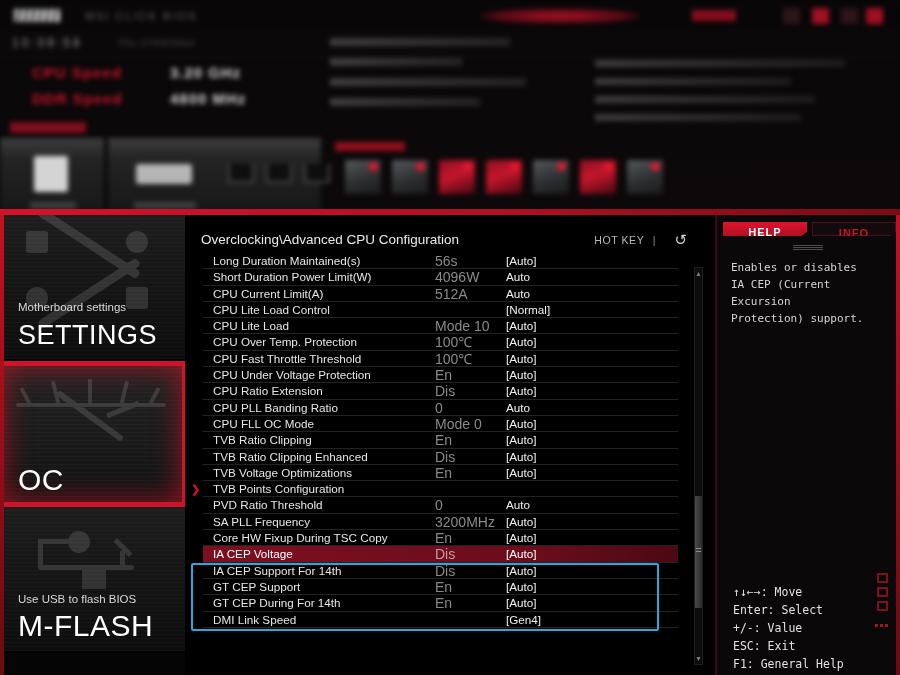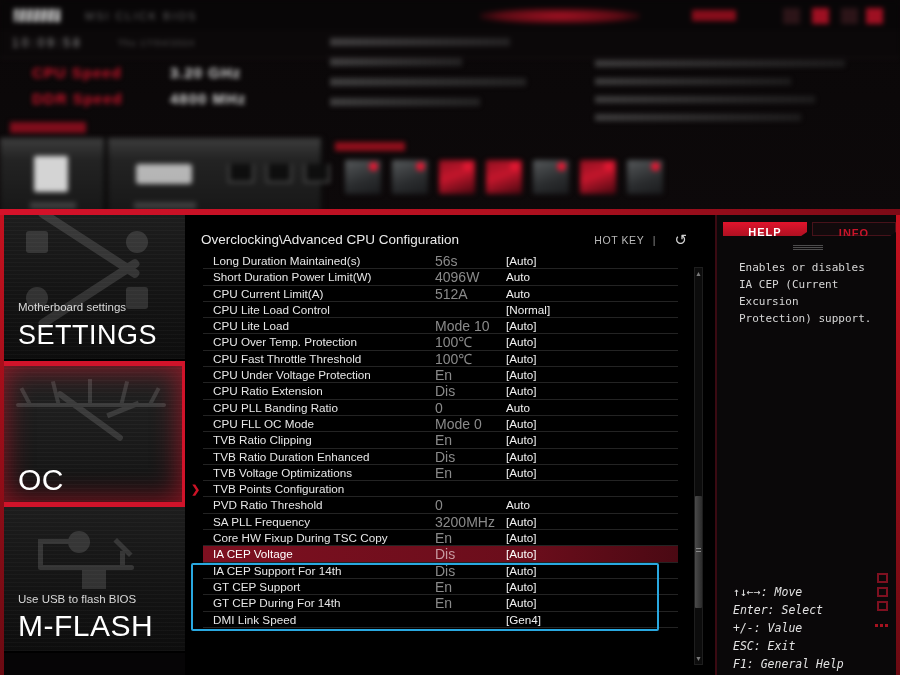--- a/index.html
+++ b/index.html
@@ -159,31 +159,31 @@
   .rp-tab.help { left:0; background:linear-gradient(180deg,#e0142c,#ae1021); color:#fff;
     clip-path:polygon(0 0,100% 0,100% 72%,93% 100%,0 100%); }
   .rp-tab.info { left:89px; background:#120a0c; color:#c7152a;
     border:1px solid #47121a; clip-path:polygon(0 0,100% 0,100% 72%,93% 100%,0 100%); }
   .rp-divider { position:absolute; left:76px; top:30px; width:30px; height:5px;
     background:repeating-linear-gradient(0deg,#7a7a7a 0 1px,transparent 1px 2px);
     opacity:.6; }
   .help-body { position:absolute; left:14px; top:44px; width:160px;
     font-family:"DejaVu Sans Mono", monospace; font-size:11px; line-height:17px;
     color:#d6d6d6; }
-  .help-body div { white-space:nowrap;margin-left:8px; }
+  .help-body div { white-space:nowrap; }
 
   .rp-marks { position:absolute; right:12px; top:358px; width:11px; height:46px; }
   .rp-marks i { position:absolute; left:0; width:11px; height:10px;
     border:2px solid #7e1020; }
   .rp-dots { position:absolute; right:12px; top:409px; width:13px; height:4px; }
   .rp-dots i { position:absolute; top:0; width:3px; height:3px; background:#a6121f; }
   .keys { position:absolute; left:16px; top:368px; width:165px;
     font-family:"DejaVu Sans Mono", monospace; font-size:11.5px; line-height:18px;
     color:#e2e2e2; }
-  .keys div { white-space:nowrap;font-style:italic; }
+  .keys div { white-space:nowrap; }
 
   .outer-red-l { position:absolute; left:0; top:215px; width:4px; height:460px;
     background:linear-gradient(180deg,#c5111f,#6a0a12); }
   .outer-red-r { position:absolute; right:0; top:215px; width:4px; height:460px;
     background:linear-gradient(180deg,#c5111f,#6a0a12); }
 </style>
 </head>
 <body>
 
 <div id="app">
@@ -380,21 +380,21 @@
           <span class="nm">CPU FLL OC Mode</span>
           <span class="cur">Mode 0</span>
           <span class="set">[Auto]</span>
         </div>
         <div class="row">
           <span class="nm">TVB Ratio Clipping</span>
           <span class="cur">En</span>
           <span class="set">[Auto]</span>
         </div>
         <div class="row">
-          <span class="nm">TVB Ratio Duration Enhanced</span>
+          <span class="nm">TVB Ratio Clipping Enhanced</span>
           <span class="cur">Dis</span>
           <span class="set">[Auto]</span>
         </div>
         <div class="row">
           <span class="nm">TVB Voltage Optimizations</span>
           <span class="cur">En</span>
           <span class="set">[Auto]</span>
         </div>
         <div class="row">
           <span class="chev">❯</span>

